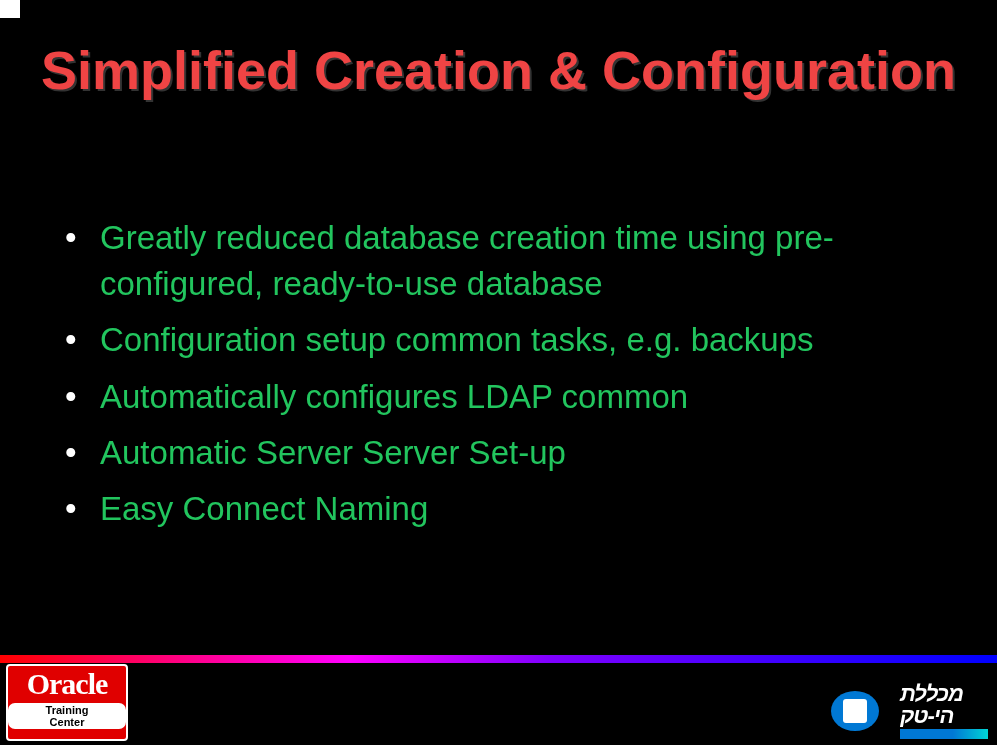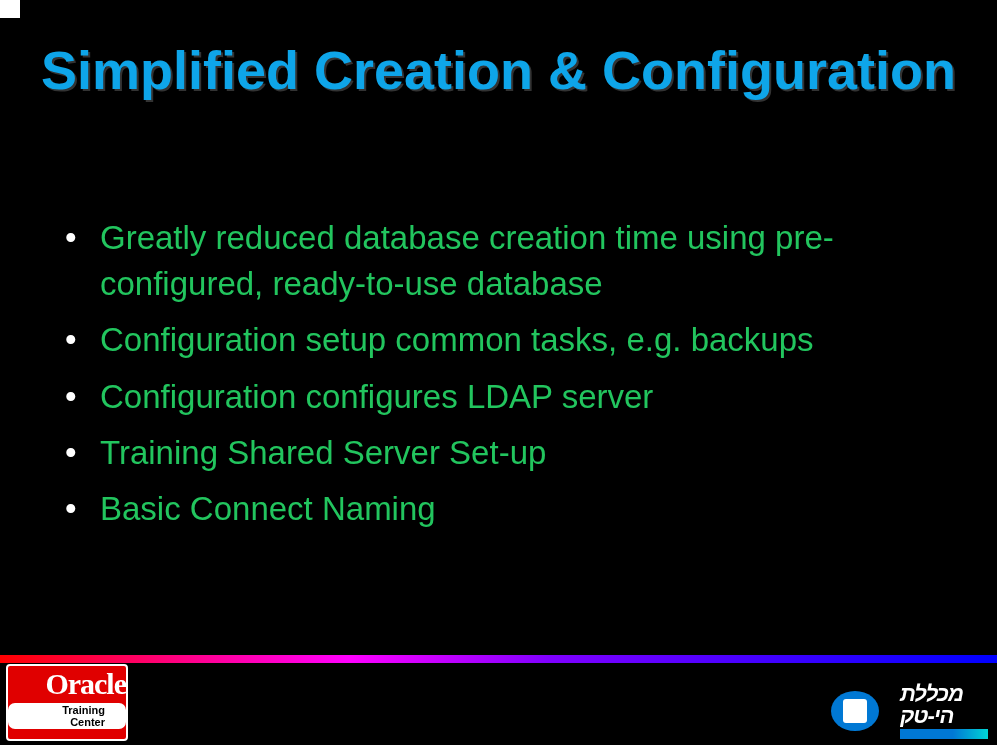--- a/index.html
+++ b/index.html
@@ -9,21 +9,21 @@
   .title {
     position: absolute;
     top: 36px;
     left: 0;
     width: 100%;
     text-align: center;
     font-weight: 800;
     font-size: 54px;
     line-height: 1.28;
     letter-spacing: 0px;
-    color: #0ea5e9;
+    color: #ef4444;
     text-shadow: 2px 2px 0 #333;
   }
   .body {
     position: absolute;
     top: 215px;
     left: 60px;
     right: 50px;
     font-size: 33px;
     line-height: 1.4;
     color: #22c55e;
@@ -60,21 +60,21 @@
   }
   .oracle-logo {
     position: absolute;
     left: 6px;
     bottom: 4px;
     width: 122px;
     height: 77px;
     background: #e00000;
     border: 2px solid #fff;
     color: #fff;
-    text-align: right;
+    text-align: center;
     padding-top: 3px;
     border-radius: 4px;
   }
   .oracle-logo .big {
     font-family: "Times New Roman", serif;
     font-size: 30px;
     font-weight: bold;
     line-height: 1;
     letter-spacing: -1px;
   }
@@ -138,23 +138,23 @@
 
 <div class="slide">
   <div class="top-marker"></div>
 
   <h1 class="title">Simplified Creation &amp; Configuration</h1>
 
   <div class="body">
     <ul>
       <li>Greatly reduced database creation time using pre-configured, ready-to-use database</li>
       <li>Configuration setup common tasks, e.g. backups</li>
-      <li>Configuration configures LDAP server</li>
-      <li>Training Shared Server Set-up</li>
-      <li>Basic Connect Naming</li>
+      <li>Automatically configures LDAP common</li>
+      <li>Automatic Server Server Set-up</li>
+      <li>Easy Connect Naming</li>
     </ul>
   </div>
 
   <div class="gradient-bar"></div>
 
   <div class="footer">
     <div class="oracle-logo">
       <div class="big">Oracle</div>
       <div class="small">Training Center</div>
     </div>

